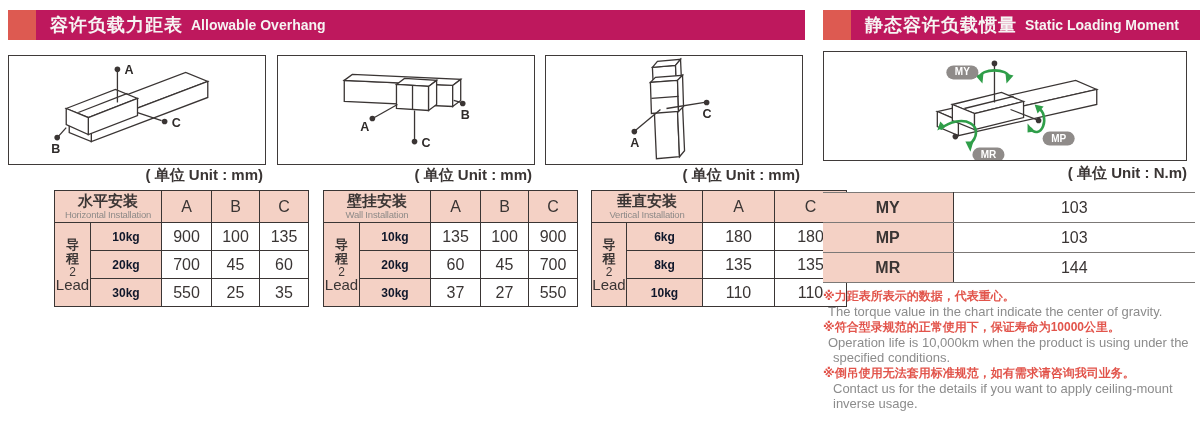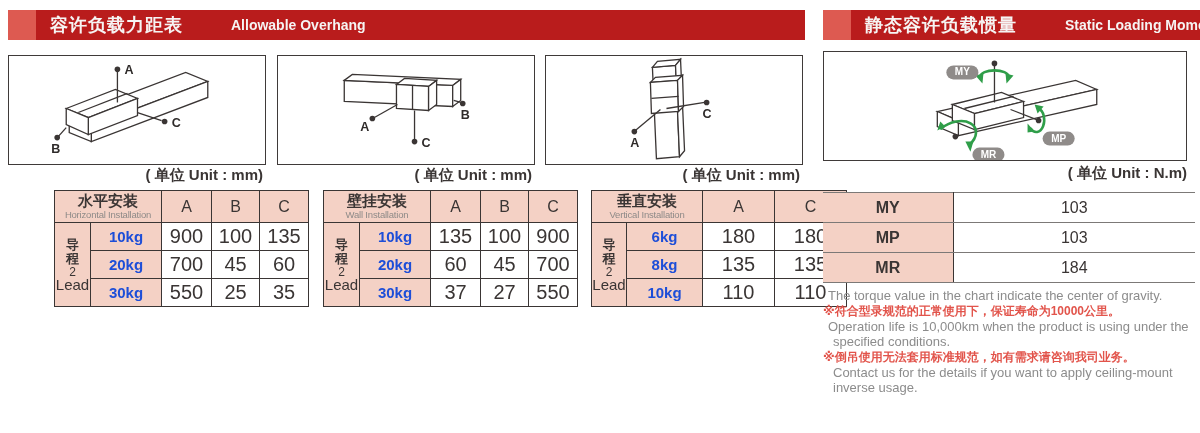--- a/index.html
+++ b/index.html
@@ -2,21 +2,21 @@
 <html><head>
 <meta charset="utf-8">
 <style>
   html,body{margin:0;padding:0;}
   body{width:1200px;height:433px;position:relative;background:#ffffff;
        font-family:"Liberation Sans","DejaVu Sans",sans-serif;color:#3a3534;overflow:hidden;}
 
   
   .title-bar{position:absolute;top:10px;height:30px;display:flex;}
   .title-red{width:28px;background:#dd5a51;flex:none;}
-  .title-dark{background:#b91c1c;color:#f6f4f3;flex:1;display:flex;align-items:center;padding:0 8px 0 14px;white-space:nowrap;overflow:hidden;gap:40px;}
+  .title-dark{background:#be185d;color:#f6f4f3;flex:1;display:flex;align-items:center;padding:0 8px 0 14px;white-space:nowrap;overflow:hidden;}
   .title-cn{font-size:18px;font-weight:bold;letter-spacing:1px;}
   .title-en{font-size:14px;font-weight:bold;margin-left:8px;}
 
   
   .diagram-box{position:absolute;height:110px;border:1.5px solid #3f3a39;background:#fff;box-sizing:border-box;}
   .diagram-box svg{display:block;width:100%;height:100%;}
   .unit-label{position:absolute;font-size:15px;font-weight:600;color:#3a3534;text-align:right;}
 
   svg text{font-family:"Liberation Sans","DejaVu Sans",sans-serif;}
   .ln{stroke:#3a3534;stroke-width:1.3;fill:none;}
@@ -28,22 +28,22 @@
   .badge{fill:#8f8b89;stroke:none;}
   .badge-txt{font-size:10px;font-weight:bold;fill:#ffffff;text-anchor:middle;}
 
   
   table.spec{position:absolute;border-collapse:collapse;table-layout:fixed;margin-left:46px;}
   .spec th,.spec td{border:1.4px solid #3a3534;padding:0;text-align:center;vertical-align:middle;box-sizing:border-box;overflow:hidden;}
   .hdr{background:#f4d1c5;}
   .tname{font-size:15px;font-weight:bold;line-height:16px;color:#3a3534;}
   .tname-en{font-size:9.5px;font-weight:normal;line-height:11px;color:#8e8a88;white-space:nowrap;letter-spacing:-0.2px;}
   .colh{font-size:16px;font-weight:500;color:#3a3534;}
-  .loadcell{font-size:15px;font-weight:600;color:#1d4ed8;}
-  .val{background:#fff;font-size:20px;color:#3a3534;}
+  .loadcell{font-size:12px;font-weight:600;color:#0f172a;}
+  .val{background:#fff;font-size:16px;color:#3a3534;}
   .leadcell span{display:block;}
   .ld-cn{font-size:13px;font-weight:bold;line-height:14px;}
   .ld-num{font-size:12px;line-height:13px;}
   .ld-en{font-size:15px;line-height:12px;}
 
   
   table.mtable{position:absolute;border-collapse:collapse;table-layout:fixed;}
   .mtable td{height:30px;padding:0;text-align:center;vertical-align:middle;box-sizing:border-box;}
   .mlabel{width:130px;background:#f4d1c5;border-top:1.4px solid #7c7977;border-bottom:1.4px solid #7c7977;border-right:1.4px solid #3a3534;font-size:16px;font-weight:600;}
   .mval{width:242px;border-top:1.4px solid #7c7977;border-bottom:1.4px solid #7c7977;font-size:16px;}
@@ -342,26 +342,27 @@
   <tr>
     <td class="mlabel">MY</td>
     <td class="mval">103</td>
   </tr>
   <tr>
     <td class="mlabel">MP</td>
     <td class="mval">103</td>
   </tr>
   <tr>
     <td class="mlabel">MR</td>
-    <td class="mval">184</td>
+    <td class="mval">144</td>
   </tr>
   </tbody>
 </table>
 
 <div class="footnotes">
+  <div class="fn-cn">※力距表所表示的数据，代表重心。</div>
   <div class="fn-en">The torque value in the chart indicate the center of gravity.</div>
   <div class="fn-cn">※符合型录规范的正常使用下，保证寿命为10000公里。</div>
   <div class="fn-en">Operation life is 10,000km when the product is using under the</div>
   <div class="fn-en ind">specified conditions.</div>
   <div class="fn-cn">※倒吊使用无法套用标准规范，如有需求请咨询我司业务。</div>
   <div class="fn-en ind">Contact us for the details if you want to apply ceiling-mount</div>
   <div class="fn-en ind">inverse usage.</div>
 </div>
 
 </body></html>

